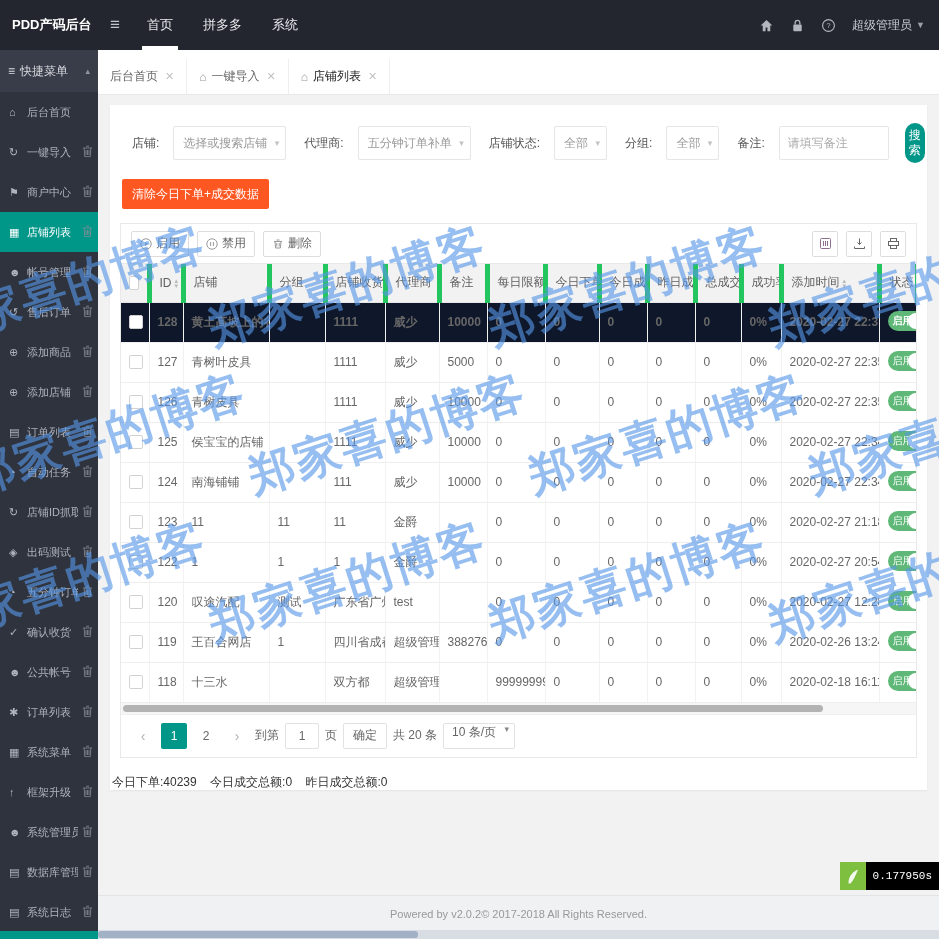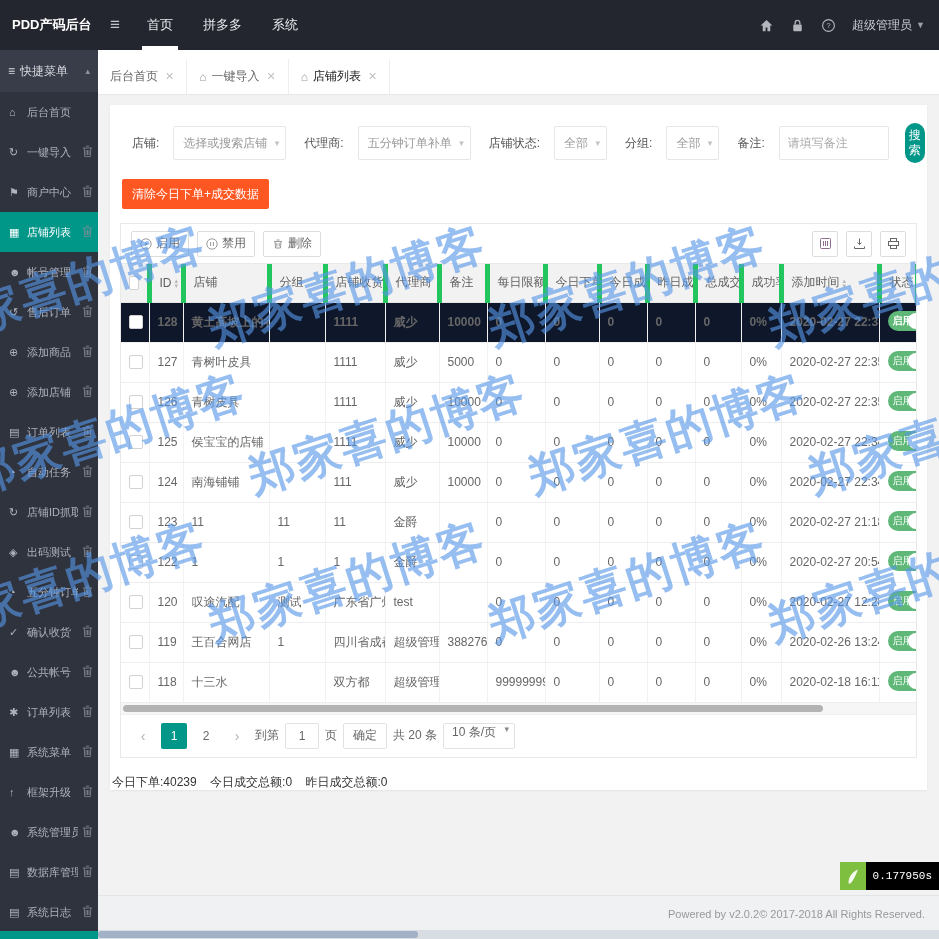--- a/index.html
+++ b/index.html
@@ -107,21 +107,21 @@
                 font-size:12px; color:#666; cursor:pointer; }
   .pg-select { position:relative; height:26px; border:1px solid #e2e2e2; border-radius:2px;
                display:flex; padding:0 18px 0 8px; cursor:pointer; }
   .pg-select .caret { position:absolute; right:5px; font-size:9px; color:#888; }
 
   .stats { padding:16px 12px 0 2px; font-size:12px; color:#333; }
   .stats b { font-weight:normal; margin:0 10px 0 0; }
 
   
   .footer { position:absolute; left:98px; right:0; top:895px; height:36px; background:#eff1f2;
-            border-top:1px solid #e2e5e8; display:flex; align-items:center; justify-content:flex-end;
+            border-top:1px solid #e2e5e8; display:flex; align-items:center; justify-content:center;
             padding:12px 14px; font-size:11px; color:#999; z-index:6; }
   .timer { position:absolute; right:0; top:862px; display:flex; z-index:7; }
   .timer-ic { width:26px; height:28px; background:#7fbf3f; display:flex; align-items:center;
               justify-content:center; }
   .timer-label { height:28px; background:#000; color:#fff; font-size:11px; line-height:28px;
                  padding:0 7px; font-family:"Liberation Mono","DejaVu Sans Mono",monospace; }
   .page-scroll { position:absolute; left:98px; right:0; bottom:0; height:9px; background:#d8dce3; z-index:26; }
   .ps-thumb { position:absolute; left:0; top:1px; height:7px; width:320px; background:#a3b1c6;
               border-radius:3px; }
 

